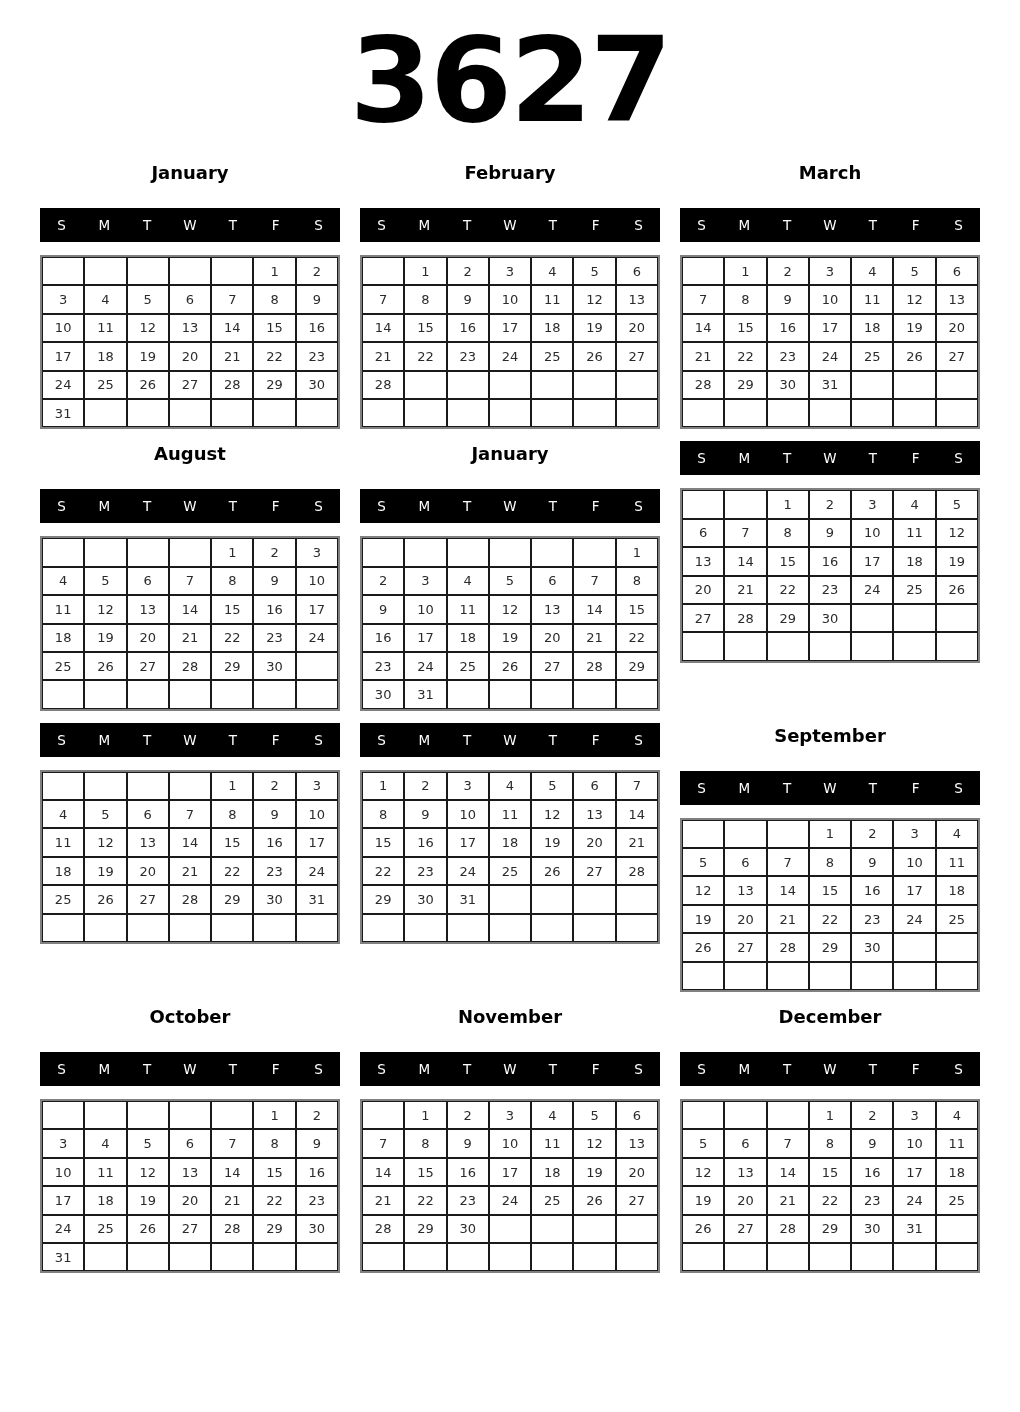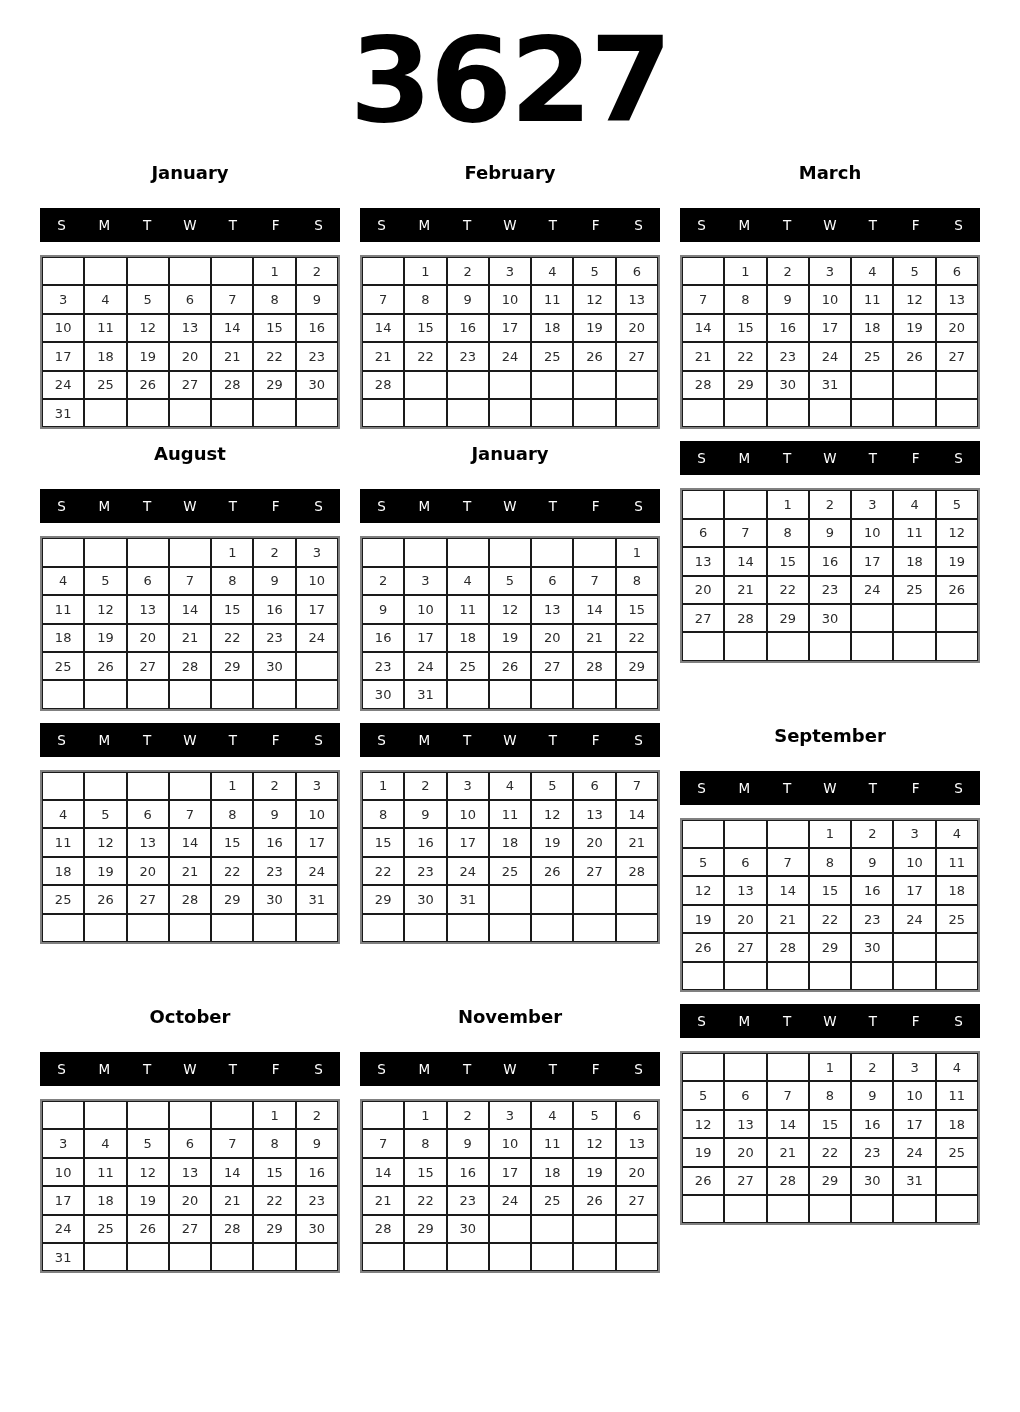--- a/index.html
+++ b/index.html
@@ -689,20 +689,21 @@
           <div class="day-cell"></div>
           <div class="day-cell"></div>
           <div class="day-cell"></div>
           <div class="day-cell"></div>
           <div class="day-cell"></div>
           <div class="day-cell"></div>
         </div>
   </div>
 
   <div class="month">
+    <div class="month-title">December</div>
     <div class="dow-bar">
           <span class="dow-cell">S</span>
           <span class="dow-cell">M</span>
           <span class="dow-cell">T</span>
           <span class="dow-cell">W</span>
           <span class="dow-cell">T</span>
           <span class="dow-cell">F</span>
           <span class="dow-cell">S</span>
         </div>
     <div class="day-grid">

